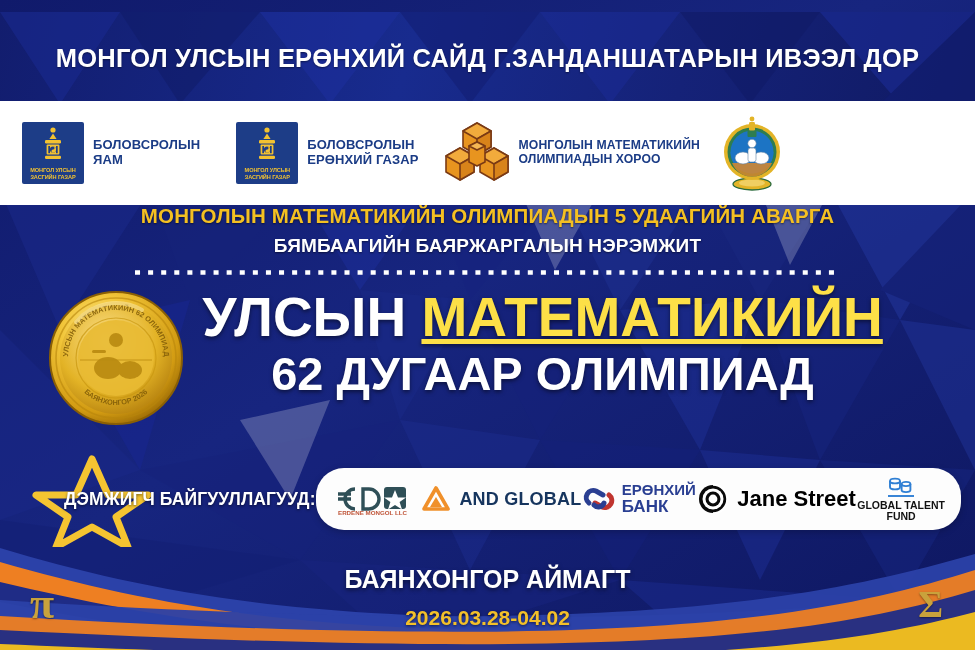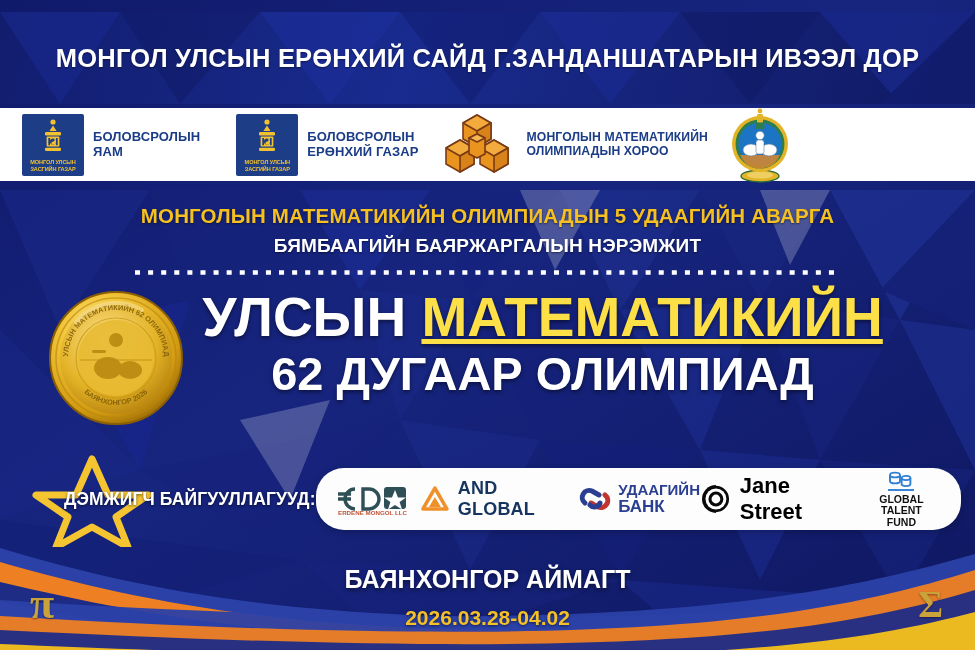--- a/index.html
+++ b/index.html
@@ -18,21 +18,21 @@
   .top-banner { position:absolute; left:0; top:12px; width:975px; height:92px;
     background:linear-gradient(105deg,#121d6e 0%,#182b8e 42%,#152278 70%,#101a63 100%);
     overflow:hidden; z-index:4; }
   .top-banner .tb-poly { position:absolute; inset:0; opacity:.55; }
   .top-title { position:absolute; left:0; right:0; top:50%;
     transform:translateY(-50%); text-align:center; color:#ffffff;
     font-size:25.5px; font-weight:bold; letter-spacing:.2px;
     text-shadow:0 1px 2px rgba(0,0,0,.45); white-space:nowrap; z-index:2; }
 
   
-  .logo-strip { position:absolute; left:0; top:108px; width:975px; height:73px;
+  .logo-strip { position:absolute; left:0; top:101px; width:975px; height:104px;
     background:#ffffff; display:flex; align-items:center; z-index:5; }
   .logo-item { display:flex; align-items:center; }
   .logo-text { color:#1b3c86; font-weight:bold; line-height:1.12;
     font-size:13px; letter-spacing:.1px; }
   .logo-text.small { font-size:12.2px; }
 
   
   .gov-box { width:62px; height:62px; background:#1d3d87; border-radius:2px;
     position:relative; display:flex; flex-direction:column;
     align-items:center; justify-content:flex-start; padding-top:3px; }
@@ -225,21 +225,21 @@
             <polygon points="17,28 31,36 17,44 3,36" fill="#f2ab3c"></polygon>
             <polygon points="17,44 31,36 31,52 17,60" fill="#d8831a"></polygon>
             <polygon points="51,28 65,36 65,52 51,60 37,52 37,36" fill="#e8941f"></polygon>
             <polygon points="51,28 65,36 51,44 37,36" fill="#f2ab3c"></polygon>
             <polygon points="51,44 65,36 65,52 51,60" fill="#d8831a"></polygon>
             <polygon points="34,22 42,26 42,42 34,46 26,42 26,26" fill="#e8941f"></polygon>
             <polygon points="34,22 42,26 34,30 26,26" fill="#f5b653"></polygon>
           </g>
         </svg>
       </div>
-      <div class="logo-text small" style="margin-left:16px;">
+      <div class="logo-text small" style="margin-left:8px;">
         <div>МОНГОЛЫН МАТЕМАТИКИЙН</div>
         <div>ОЛИМПИАДЫН ХОРОО</div>
       </div>
     </div>
 
     <div class="logo-item" style="margin-left:16px;">
       <div>
         <svg width="72" height="82" viewBox="0 0 72 82">
           <ellipse cx="36" cy="74" rx="19" ry="6" fill="#e3b427" stroke="#2b6b3c" stroke-width="1.3"></ellipse>
           <ellipse cx="36" cy="73" rx="13" ry="3.6" fill="#f0cf62"></ellipse>
@@ -355,21 +355,21 @@
                    letter-spacing:.2px;">AND GLOBAL</span>
     </div>
 
     <div class="sp">
       <svg width="32" height="32" viewBox="0 0 32 32">
         <path d="M6 20 a7 7 0 0 1 7-12 l7 4" stroke="#2a3f92" stroke-width="5" fill="none" stroke-linecap="round"></path>
         <path d="M26 12 a7 7 0 0 1-7 12 l-7-4" stroke="#c0352f" stroke-width="5" fill="none" stroke-linecap="round"></path>
         <path d="M11 22 a6 6 0 0 0 10-2" stroke="#2a3f92" stroke-width="5" fill="none" stroke-linecap="round"></path>
       </svg>
       <span style="margin-left:7px;line-height:1.05;">
-        <span style="display:block;font-size:15px;font-weight:bold;color:#2a3f92;">УДААГИЙН</span>
+        <span style="display:block;font-size:15px;font-weight:bold;color:#2a3f92;">ЕРӨНХИЙ</span>
         <span style="display:block;font-size:17px;font-weight:bold;color:#2a3f92;">БАНК</span>
       </span>
     </div>
 
     <div class="sp">
       <svg width="32" height="32" viewBox="0 0 32 32">
         <circle cx="16" cy="16" r="14" fill="#0a0a0a"></circle>
         <circle cx="16" cy="16" r="10.5" fill="#ffffff"></circle>
         <circle cx="16" cy="16" r="7.5" fill="#0a0a0a"></circle>
         <circle cx="16" cy="16" r="4.4" fill="#ffffff"></circle>

